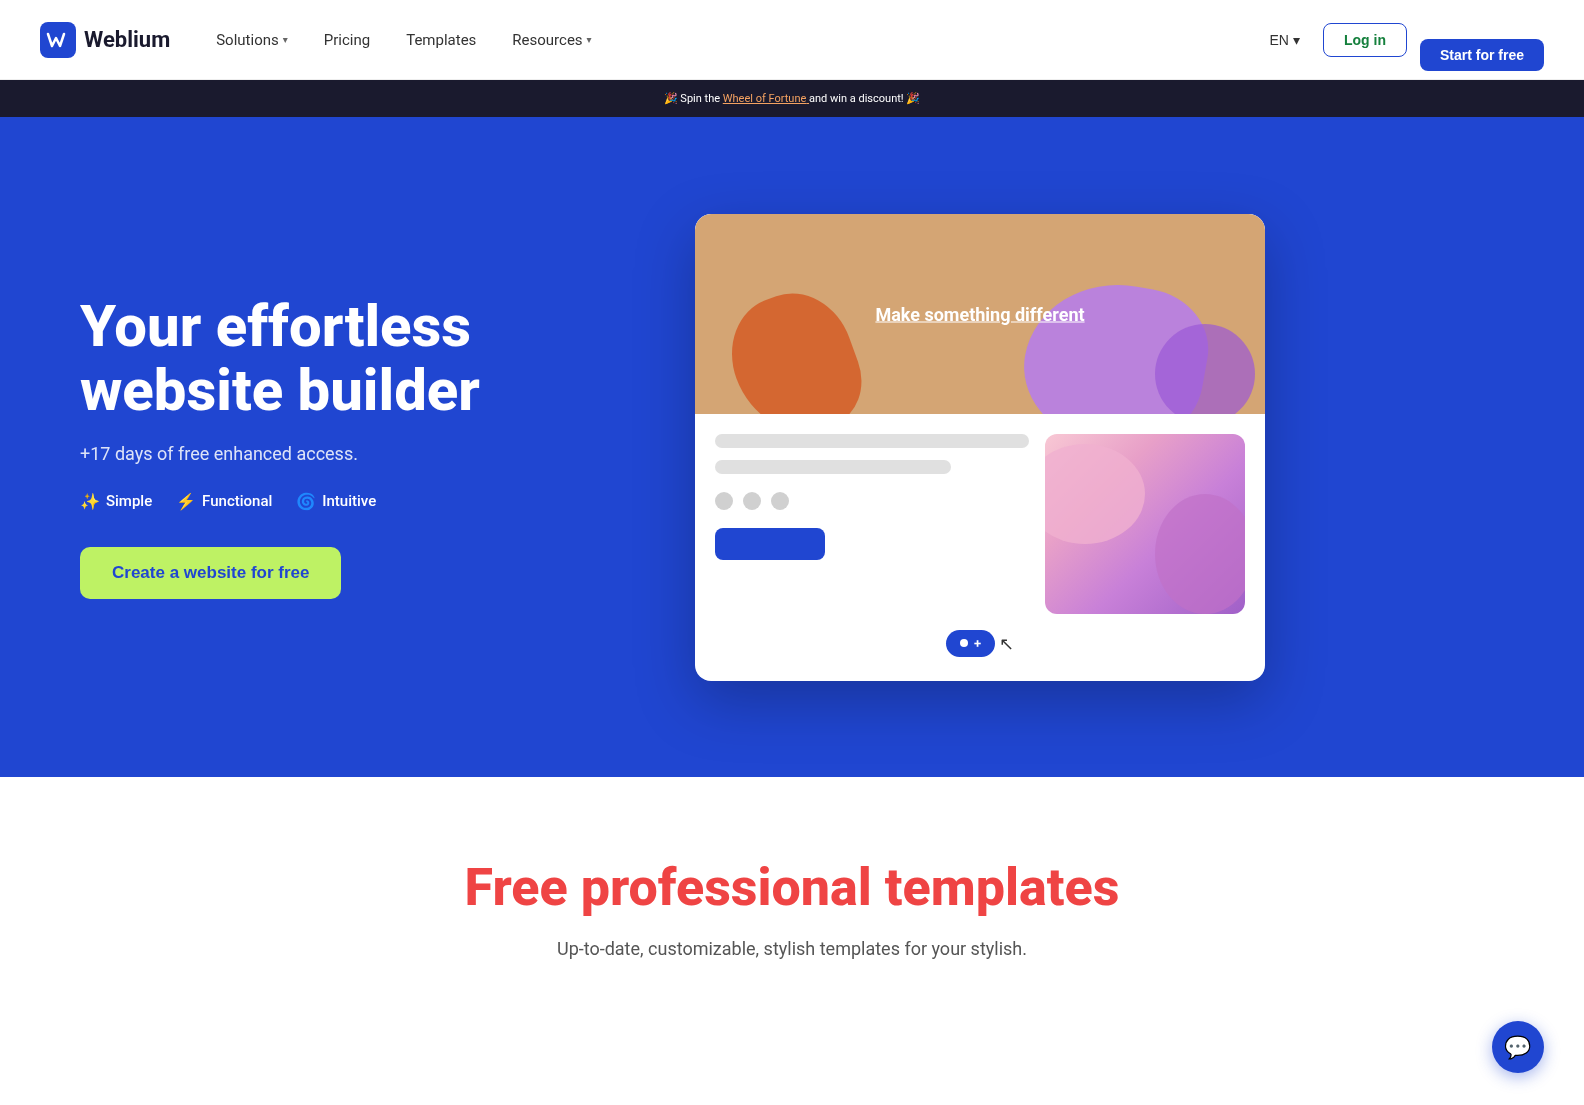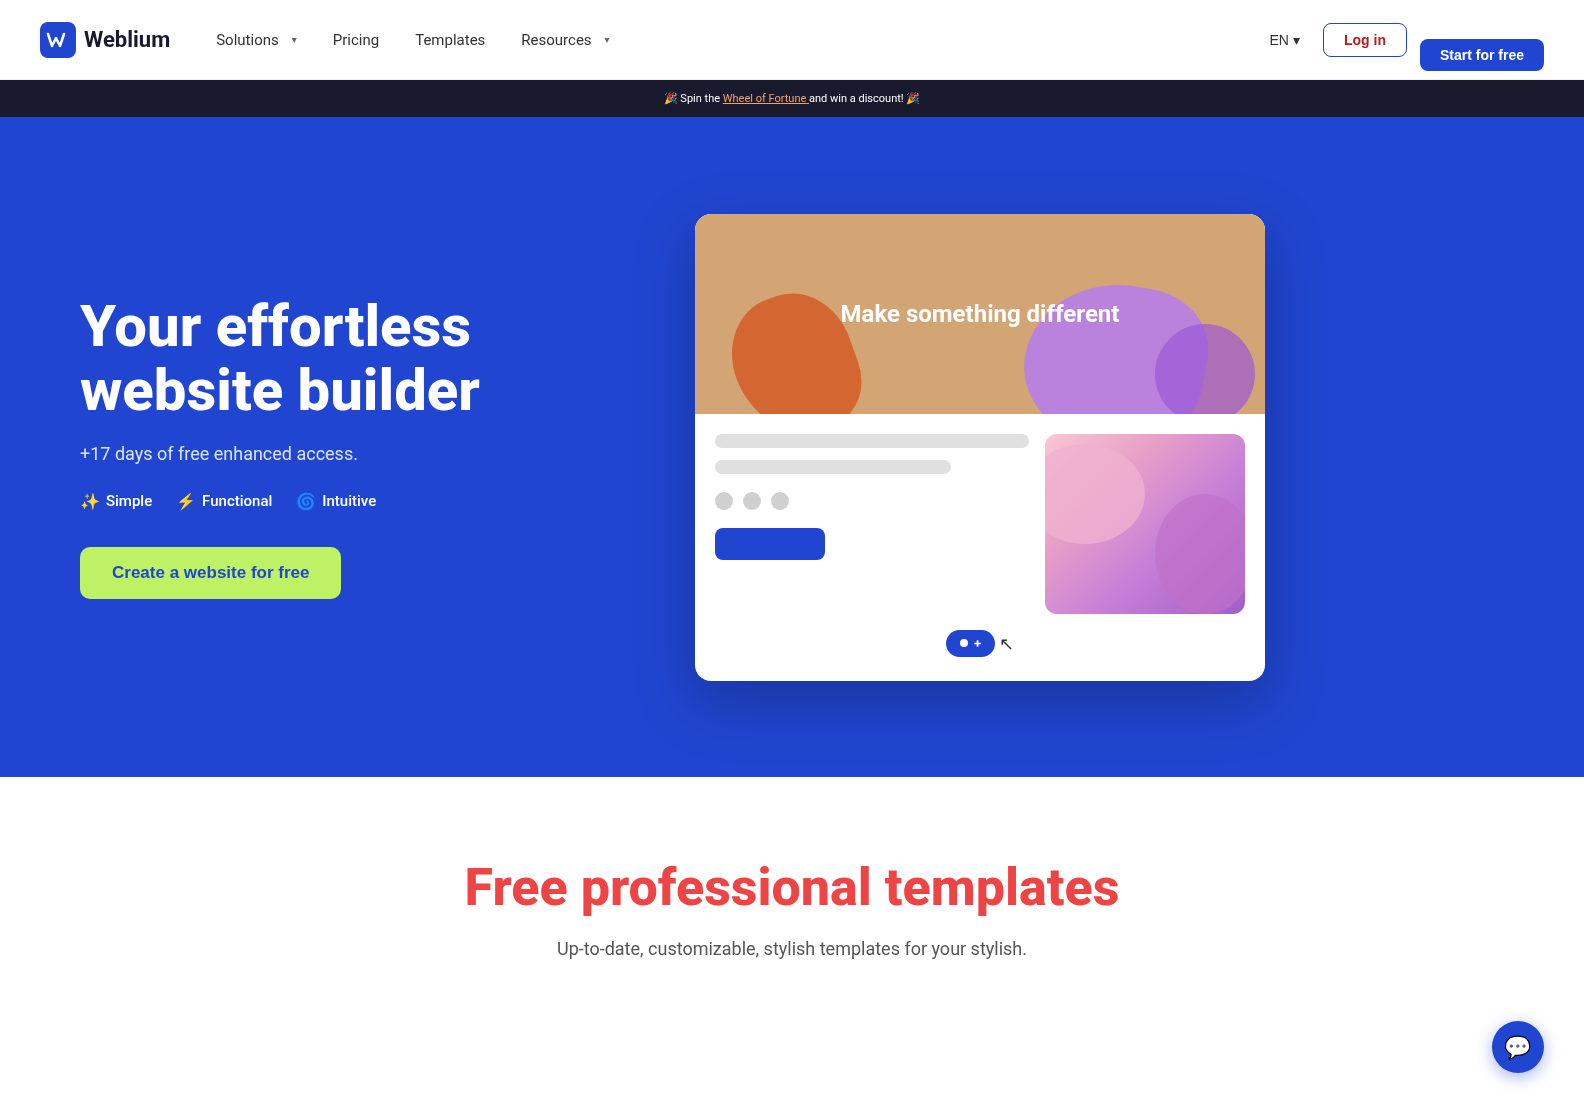--- a/index.html
+++ b/index.html
@@ -11,32 +11,32 @@
       padding: 0 40px; height: 80px; background: #fff;
       border-bottom: 1px solid #eee; position: relative; z-index: 10;
     }
     .navbar-left { display: flex; align-items: center; gap: 32px; }
     .logo { display: flex; align-items: center; gap: 8px; text-decoration: none; }
     .logo-icon { width: 36px; height: 36px; }
     .logo-text { font-size: 22px; font-weight: 700; color: #1a1a2e; }
     .nav-links { display: flex; align-items: center; gap: 8px; }
     .nav-item {
       padding: 8px 14px; color: #333; font-size: 15px; cursor: pointer;
-      border-radius: 6px; display: flex; align-items: center; gap: 13px;
+      border-radius: 6px; display: flex; align-items: center; gap: 4px;
     }
     .nav-item .chevron { font-size: 10px; color: #666; }
     .navbar-right { display: flex; align-items: center; gap: 13px; }
     .lang-btn {
       display: flex; align-items: center; gap: 4px;
       padding: 6px 10px; border: none; background: none;
       font-size: 14px; color: #333; cursor: pointer; border-radius: 6px;
     }
     .login-btn {
       padding: 8px 20px; border: 1.5px solid #2046d1; background: #fff;
-      color: #b91c1c; font-size: 14px; font-weight: 600; border-radius: 8px;
+      color: #15803d; font-size: 14px; font-weight: 600; border-radius: 8px;
       cursor: pointer;
     }
     .start-btn {
       padding: 8px 20px; border: none; background: #2046d1;
       color: #fff; font-size: 14px; font-weight: 600; border-radius: 8px;
       cursor: pointer;
       margin-top: 30px;
     }
 
     
@@ -87,22 +87,23 @@
       padding: 0 0 24px 0; overflow: hidden;
       box-shadow: 0 20px 60px rgba(0,0,0,0.25);
     }
     .hero-card-top {
       width: 100%; height: 200px; overflow: hidden;
       position: relative; background: #d4a574;
       border-radius: 16px 16px 0 0;
     }
     .hero-card-top-text {
       position: absolute; top: 50%; left: 50%; transform: translate(-50%, -50%);
-      color: #fff; font-size: 24px; font-weight: 700; text-align: center;
+      color: #fff; font-size: 18px; font-weight: 700; text-align: center;
       white-space: nowrap;
+      text-decoration: underline;
     }
     
     .shape-orange {
       position: absolute; bottom: -20px; left: 40px;
       width: 120px; height: 140px;
       background: #d4612a; border-radius: 50% 50% 40% 60%;
       transform: rotate(-20deg);
       opacity: 0.9;
     }
     .shape-purple-1 {

